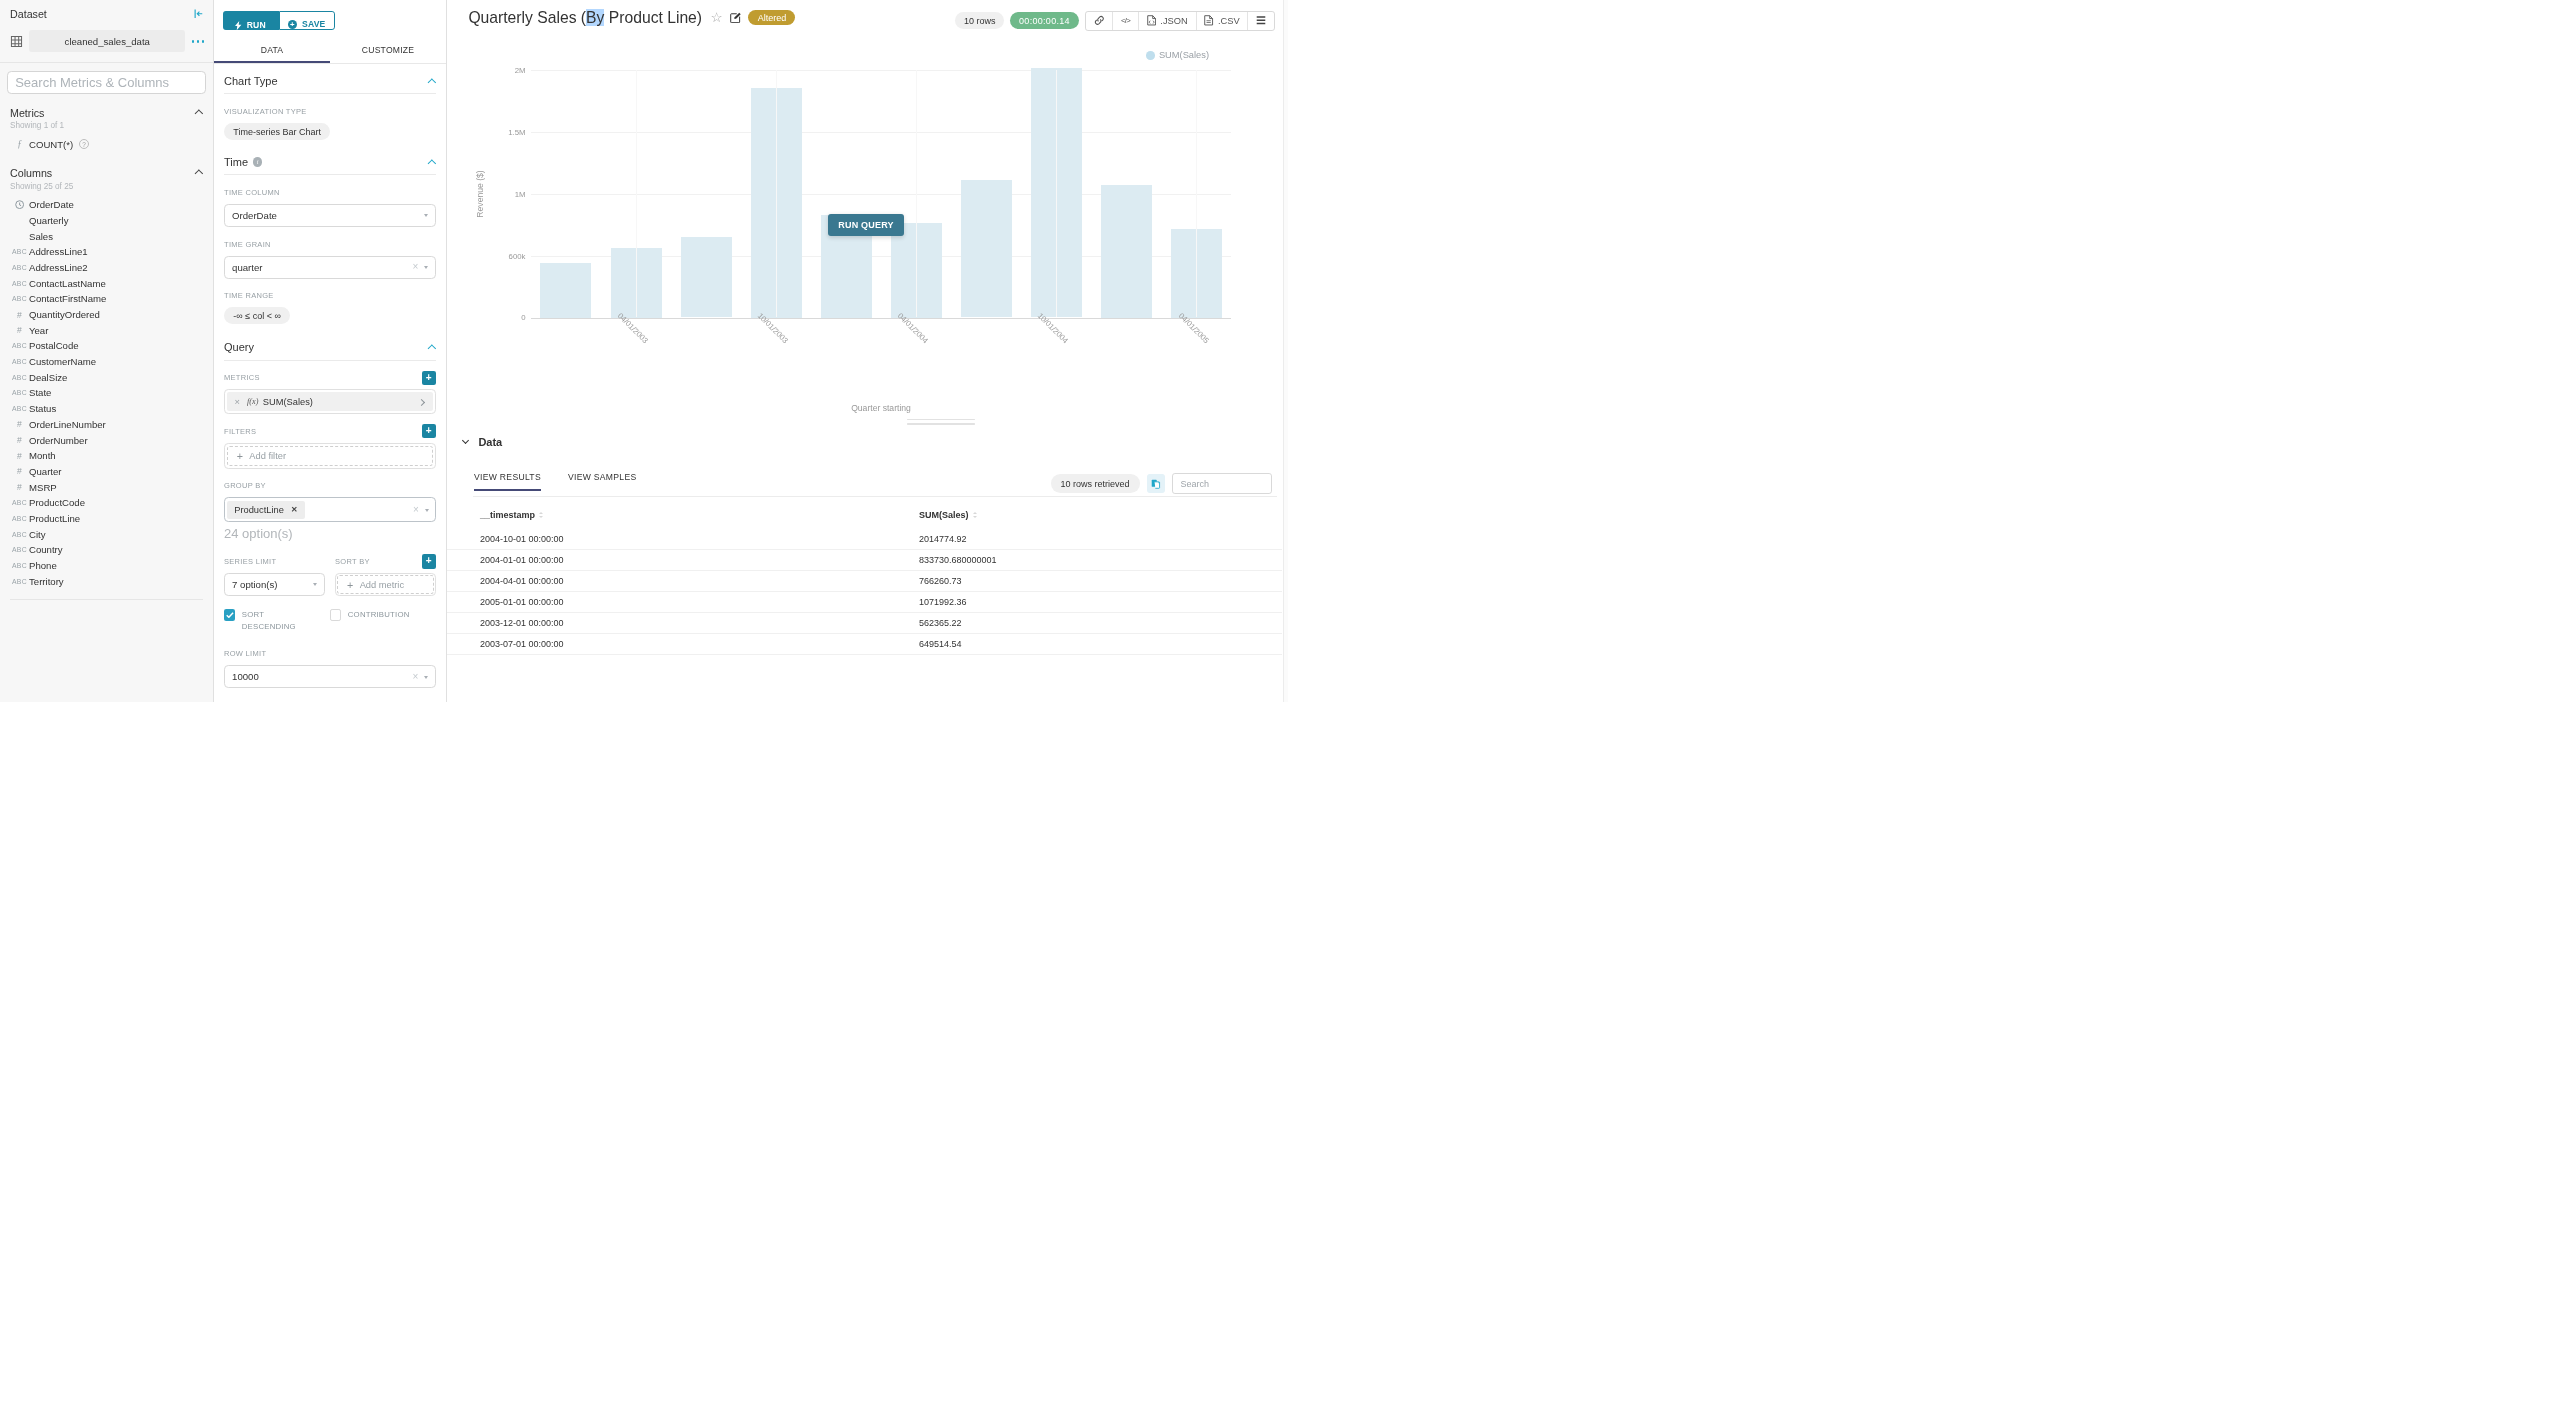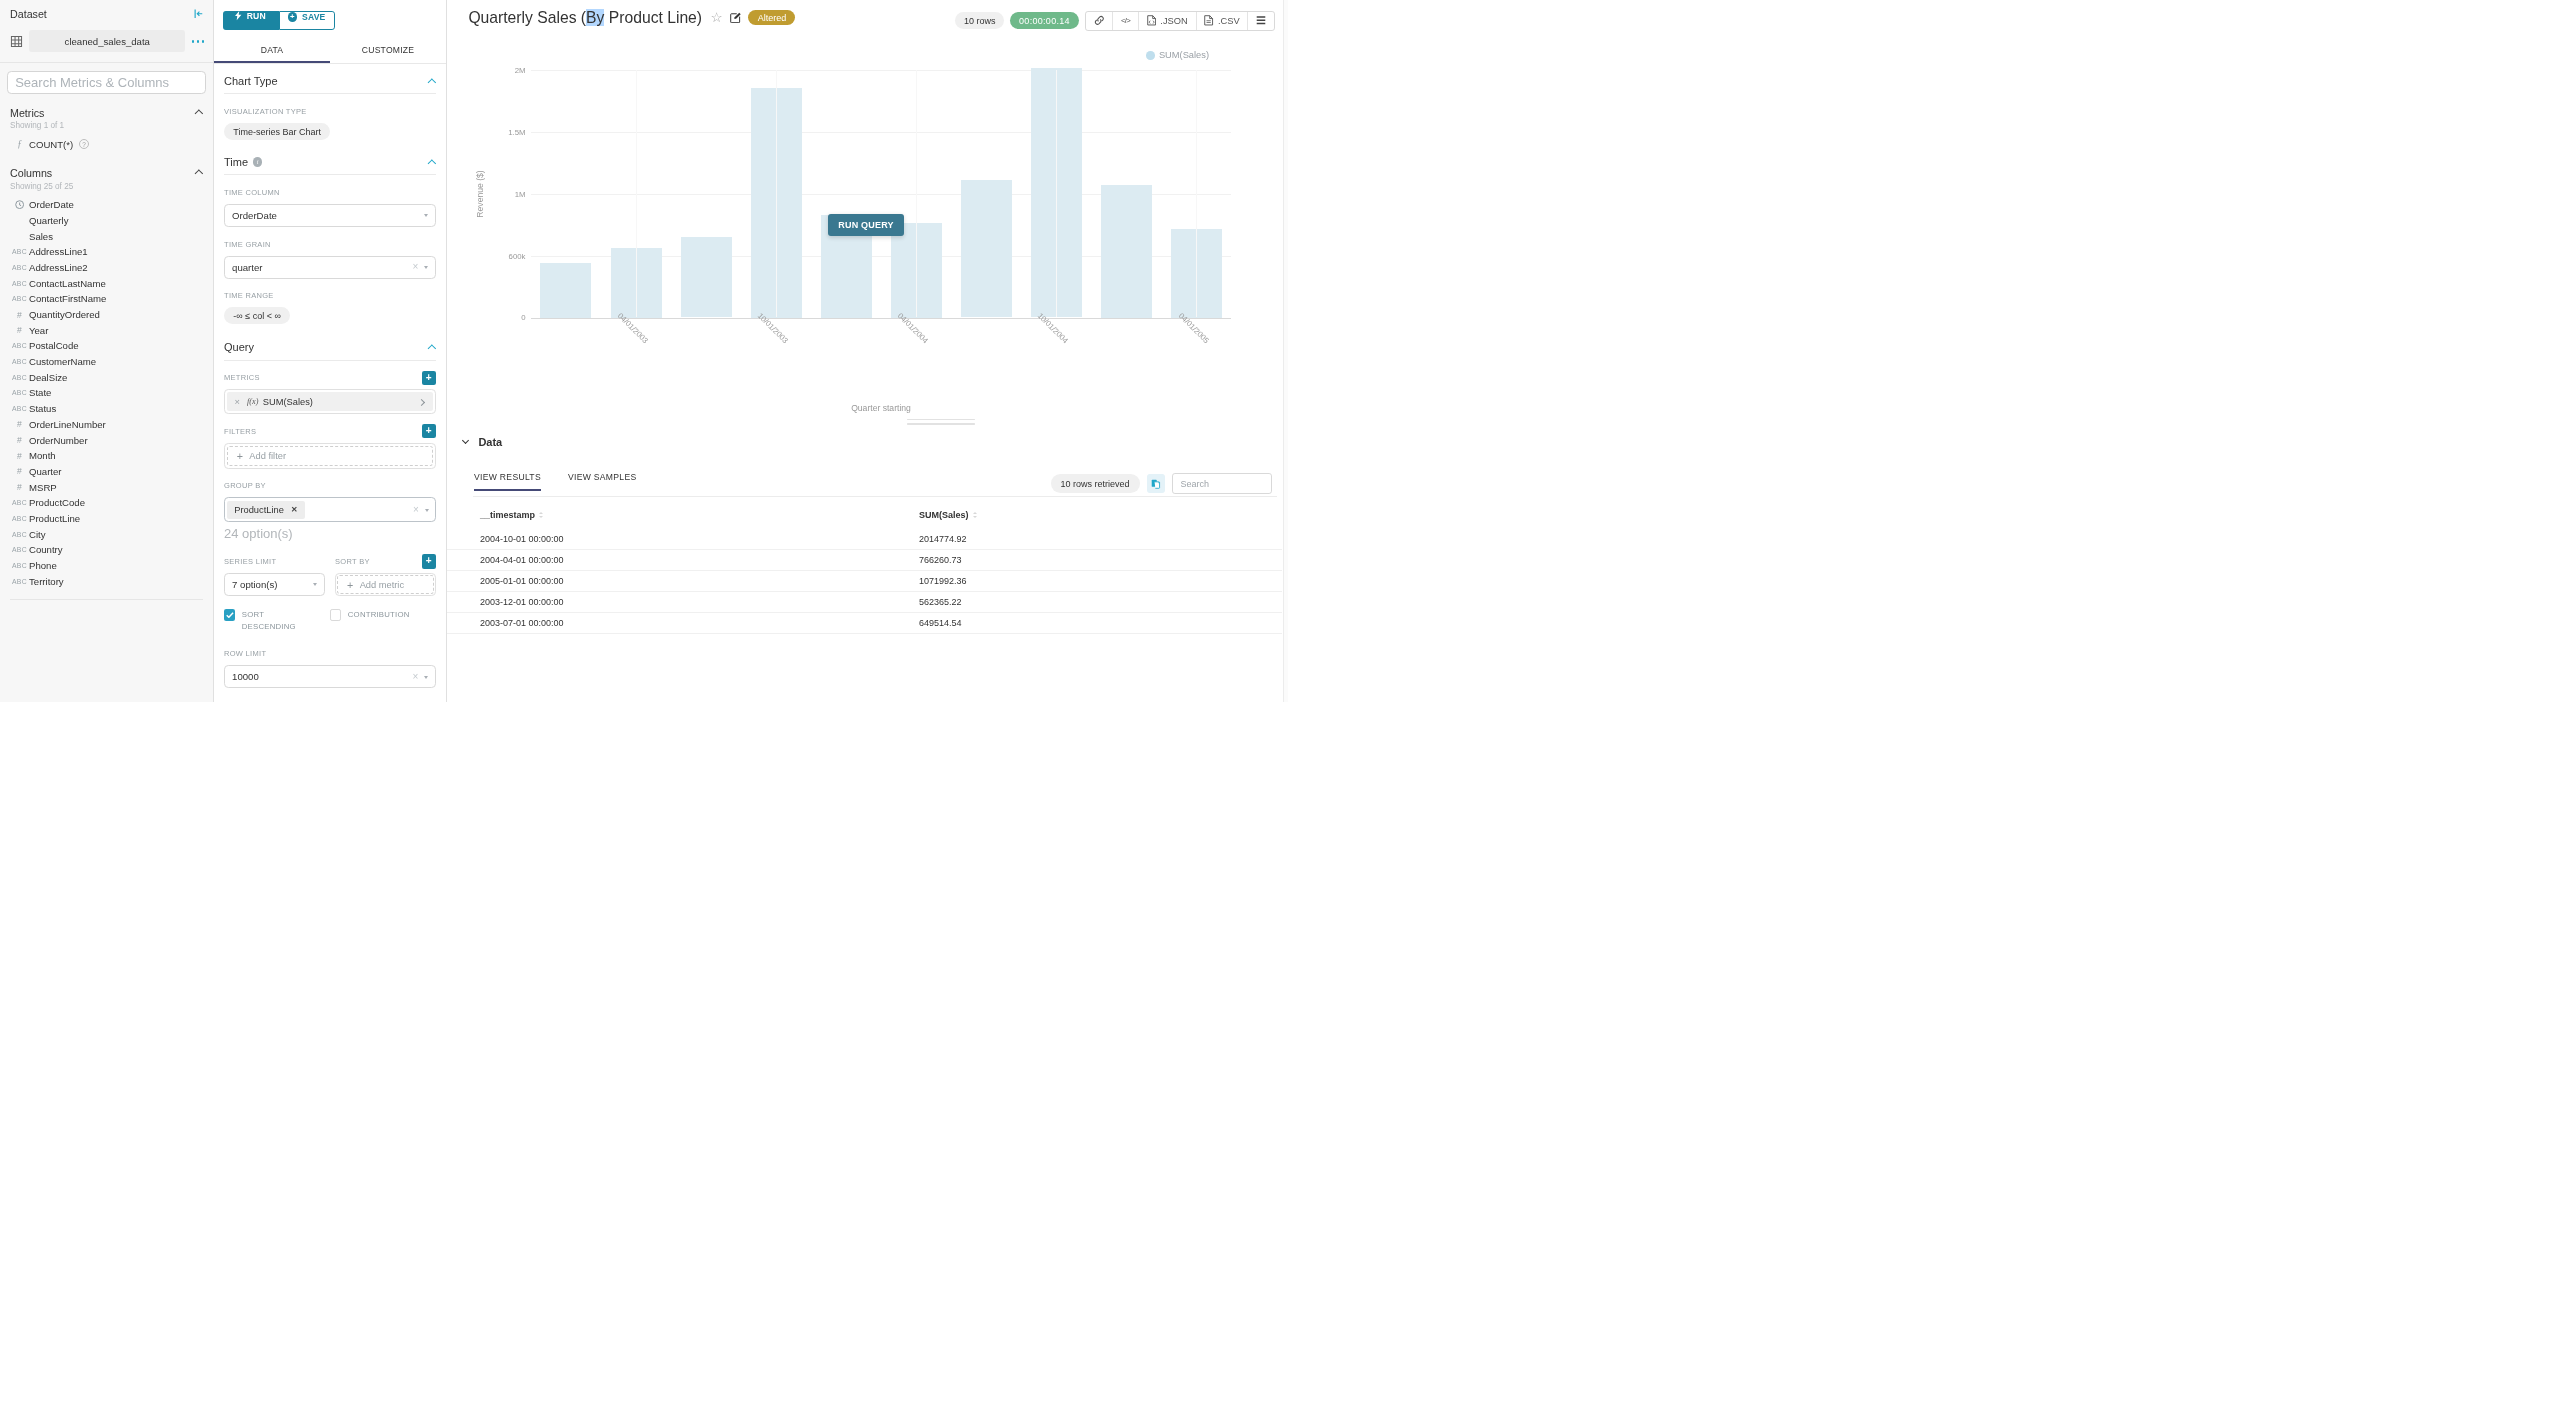--- a/index.html
+++ b/index.html
@@ -44,21 +44,21 @@
   .col-item{height:15.7px;}
   .icon-cell{width:19px;flex:none;display:flex;justify-content:center;color:#9AA3A8;}
   .abc{font-size:6.8px;letter-spacing:0.4px;}
   .hash{font-size:8.6px;}
   .fx-glyph{font-family:"Liberation Serif",serif;font-style:italic;font-size:9.3px;}
   .help-q{width:10px;height:10px;border:0.7px solid #BDBDBD;border-radius:50%;color:#9B9B9B;font-size:6.4px;display:inline-flex;align-items:center;justify-content:center;margin-left:5.7px;}
   .cols-bottom{border-top:0.7px solid #E6E6E6;margin:10px 10px 0;}
   
   #controls{position:absolute;left:214px;top:0;width:233px;height:702px;background:#fff;border-right:0.7px solid var(--border);}
   .ctrl-buttons{display:flex;padding:11.4px 0 0 8.6px;}
-  .btn-run,.btn-save{width:56px;height:18.5px;display:flex;align-items:flex-start;justify-content:center;gap:5px;font-size:8.6px;font-weight:bold;cursor:pointer;letter-spacing:0.2px;}
+  .btn-run,.btn-save{width:56px;height:18.5px;display:flex;align-items:flex-end;justify-content:center;gap:5px;font-size:8.6px;font-weight:bold;cursor:pointer;letter-spacing:0.2px;}
   .btn-run{background:var(--btn-teal);color:#fff;border-radius:2.9px 0 0 2.9px;}
   .btn-save{background:#fff;color:var(--btn-teal);border:0.7px solid var(--btn-teal);border-radius:0 2.9px 2.9px 0;}
   .save-plus{width:9.3px;height:9.3px;border-radius:50%;background:var(--btn-teal);color:#fff;font-size:7.8px;line-height:9.3px;text-align:center;font-weight:bold;}
   .ctrl-tabs{display:flex;border-bottom:0.7px solid #E8E8E8;margin-top:8.6px;}
   .ctrl-tab{flex:1;text-align:center;font-size:8.6px;padding:6.4px 0 7.8px;letter-spacing:0.2px;position:relative;cursor:pointer;color:#333;}
   .ctrl-tab.active::after{content:"";position:absolute;left:0;right:0;bottom:-0.7px;height:2.1px;background:var(--tabline);}
   .ctrl-body{padding:0 10px;}
   .section-title{display:flex;justify-content:space-between;align-items:center;padding:11.4px 1.4px 6.4px 0;border-bottom:0.7px solid #EAEAEA;}
   .section-title h2{font-size:11px;font-weight:400;display:flex;align-items:center;gap:5px;}
   .info-i{width:9.3px;height:9.3px;border-radius:50%;background:#A9B1B6;color:#fff;font-size:6.4px;font-style:italic;font-family:"Liberation Serif",serif;display:inline-flex;align-items:center;justify-content:center;}
@@ -572,20 +572,24 @@
             <i class="d"></i>
           </span>
         </div>
       </div>
     <div id="rtable-body">
         <div class="trow tbody-row">
           <span>2004-10-01 00:00:00</span>
           <span>2014774.92</span>
         </div>
         <div class="trow tbody-row">
+          <span>2004-01-01 00:00:00</span>
+          <span>833730.680000001</span>
+        </div>
+        <div class="trow tbody-row">
           <span>2004-04-01 00:00:00</span>
           <span>766260.73</span>
         </div>
         <div class="trow tbody-row">
           <span>2005-01-01 00:00:00</span>
           <span>1071992.36</span>
         </div>
         <div class="trow tbody-row">
           <span>2003-12-01 00:00:00</span>
           <span>562365.22</span>

